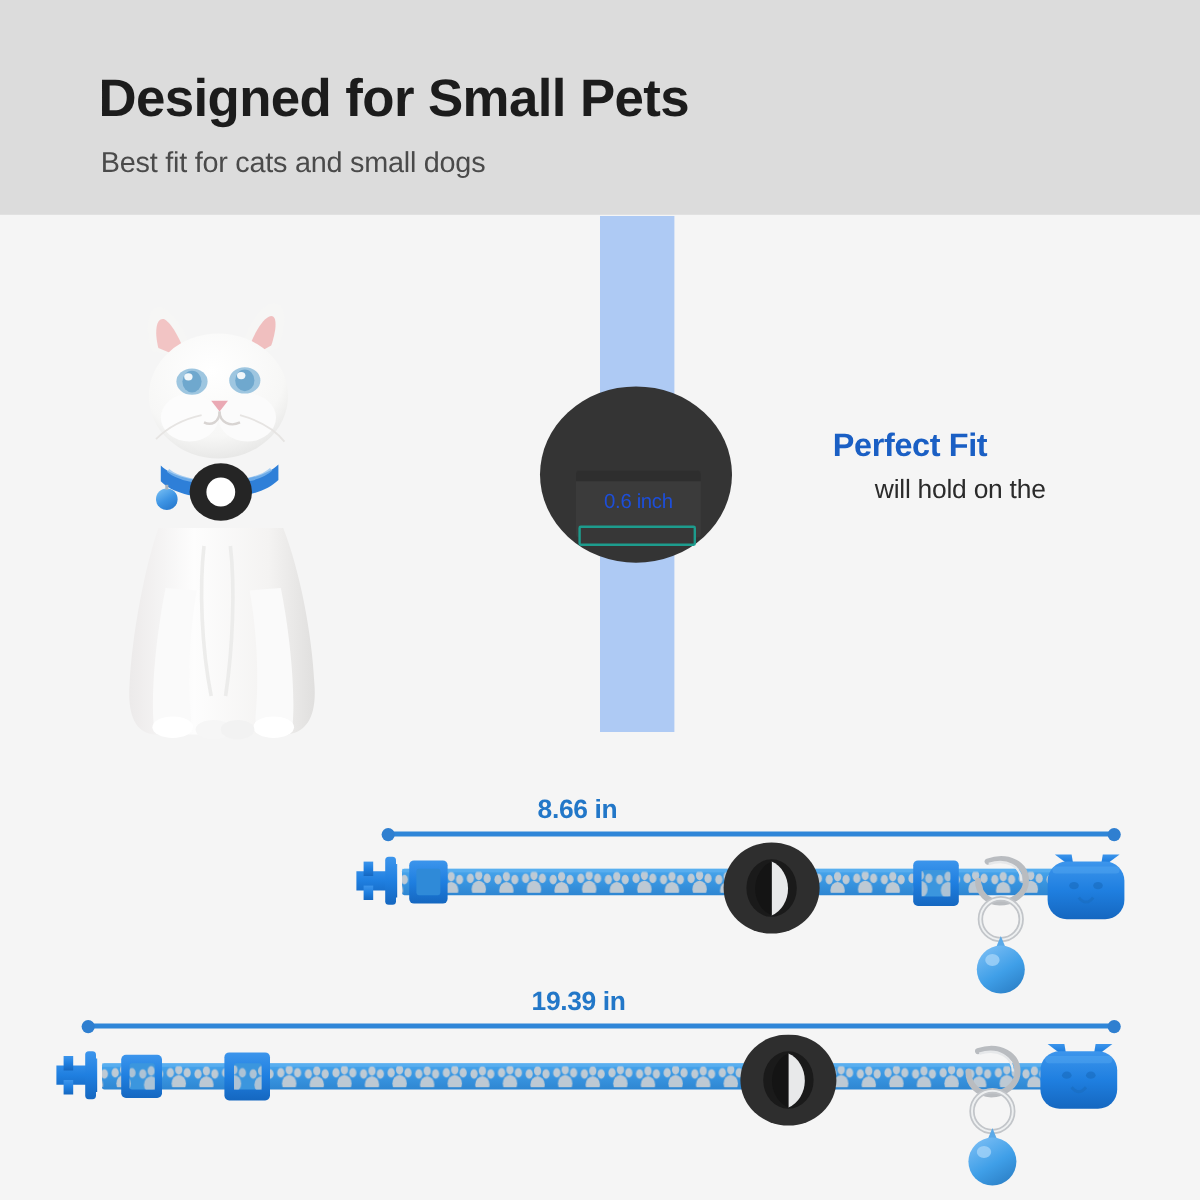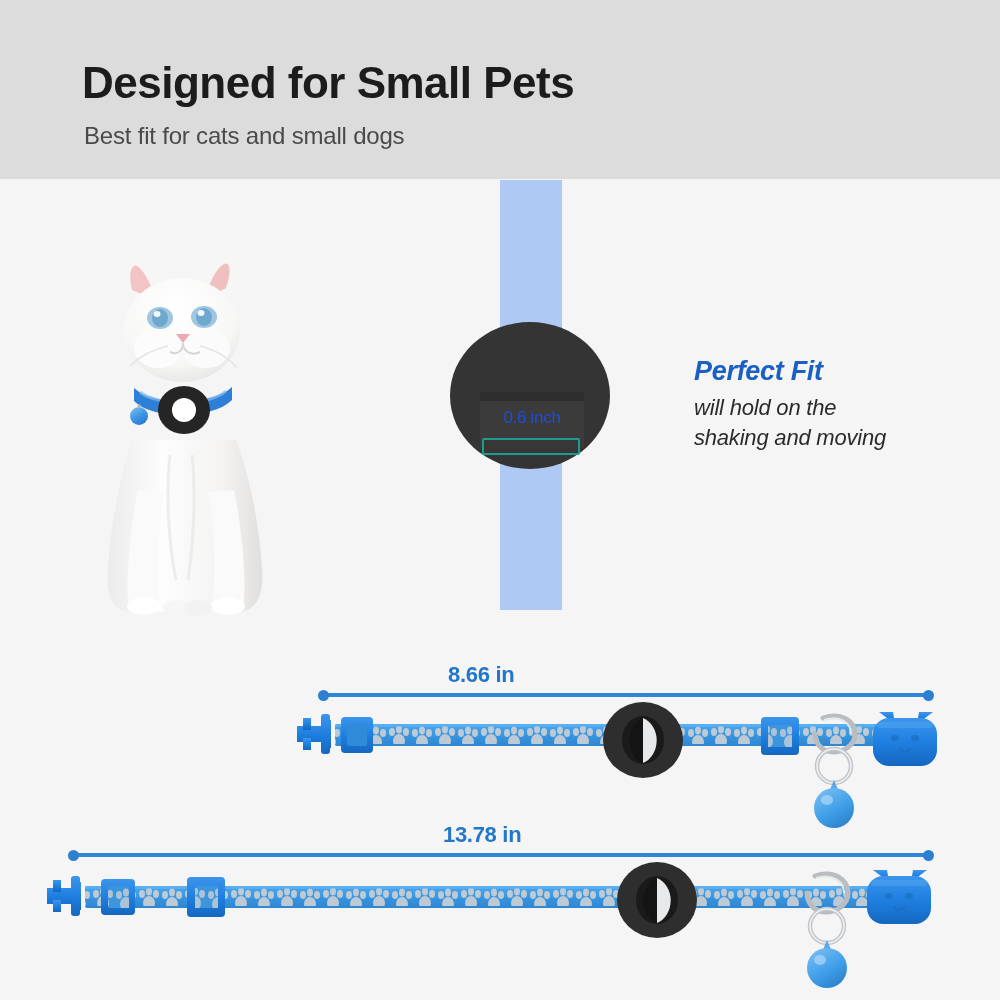--- a/index.html
+++ b/index.html
@@ -54,30 +54,30 @@
     text-align: center; font-size: 17px; color: #1d4ed8;
     letter-spacing: -0.3px; white-space: nowrap;
   }
   .measure-bracket {
     position: absolute; left: 52px; top: 258px; width: 98px; height: 17px;
     border: 2px solid #1d9c8d; border-top: 2px solid #1d9c8d;
     background: #373737; border-radius: 2px;
   }
 
   
-  .fit-text { position: absolute; left: 694px; top: 356px; width: 270px; font-style: italic; }
+  .fit-text { position: absolute; left: 694px; top: 356px; width: 270px; }
   .fit-title {
     font-size: 27px; font-weight: bold; color: #1a5fc4;
     letter-spacing: -0.3px; margin-bottom: 6px; white-space: nowrap;
   }
   .fit-body {
     font-size: 22px; color: #2b2b2b; line-height: 1.38;
     letter-spacing: -0.2px;
   }
-  .fit-body span { display: block; white-space: nowrap; }
+  .fit-body span { display: block; white-space: nowrap; margin-left: 35px; }
 
   
   .collar-row { position: absolute; }
   .dim-label {
     position: absolute; font-size: 22px; color: #2277c8;
     font-weight: bold; letter-spacing: -0.3px; white-space: nowrap;
   }
   .dim-line { position: absolute; height: 4px; background: #2f86d8; border-radius: 2px; }
   .dim-dot {
     position: absolute; width: 11px; height: 11px; border-radius: 50%;
@@ -169,21 +169,20 @@
     <div class="holder-band"></div>
     <div class="band-shadow"></div>
     <div class="inch-label">0.6 inch</div>
     <div class="measure-bracket"></div>
   </div>
 
   <div class="fit-text">
     <div class="fit-title">Perfect Fit</div>
     <div class="fit-body">
       <span>will hold on the</span>
-      <span>shaking and moving</span>
     </div>
   </div>
 
   <div class="collar-row" style="left:0; top:0;">
     <div class="dim-label" style="left:448px; top:662px;">8.66 in</div>
     <div class="dim-line" style="left:322px; top:693px; width:608px;">
       <div class="dim-dot" style="left:-4px;"></div>
       <div class="dim-dot" style="right:-4px;"></div>
     </div>
 
@@ -269,21 +268,21 @@
         <rect x="578" y="18" width="64" height="48" rx="16" fill="url(#buck1)"></rect>
         <ellipse cx="600" cy="38" rx="4" ry="3" fill="#1a6ec2" opacity=".7"></ellipse>
         <ellipse cx="620" cy="38" rx="4" ry="3" fill="#1a6ec2" opacity=".7"></ellipse>
         <path d="M604 48 C608 53 612 53 616 48" stroke="#1a6ec2" stroke-width="2.5" fill="none" opacity=".7"></path>
         <rect x="582" y="22" width="56" height="6" rx="3" fill="#5aacf2" opacity=".4"></rect>
       </g>
     </svg>
   </div>
 
   <div class="collar-row" style="left:0; top:0;">
-    <div class="dim-label" style="left:443px; top:822px;">13.78 in</div>
+    <div class="dim-label" style="left:443px; top:822px;">19.39 in</div>
     <div class="dim-line" style="left:72px; top:853px; width:858px;">
       <div class="dim-dot" style="left:-4px;"></div>
       <div class="dim-dot" style="right:-4px;"></div>
     </div>
 
     <svg class="collar-svg" style="left:45px; top:862px;" width="900" height="138" viewBox="0 0 900 138">
       <defs>
         <linearGradient id="web2" x1="0" y1="0" x2="0" y2="1">
           <stop offset="0%" stop-color="#4aa7ed"></stop>
           <stop offset="45%" stop-color="#3a97e2"></stop>

